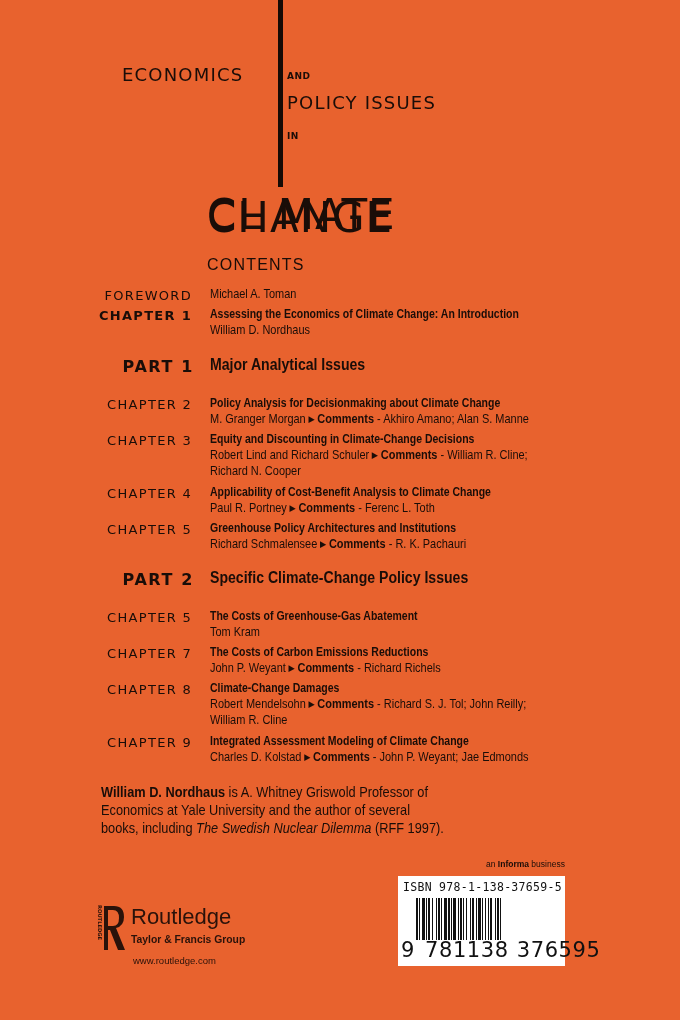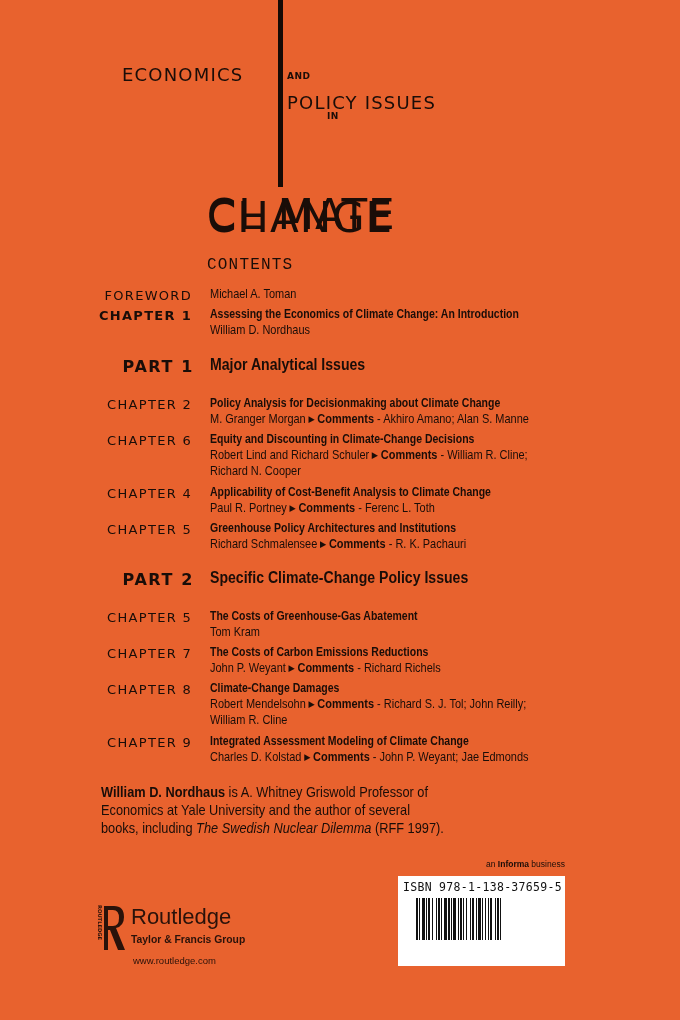--- a/index.html
+++ b/index.html
@@ -8,21 +8,21 @@
     background:#E8622E;
     color:#1a0d08;
     font-family:"Liberation Sans", sans-serif;
     position:relative;
   }
   .abs { position:absolute; }
   .vbar { position:absolute; left:278px; top:0; width:5px; height:187px; background:#150a05; }
   .title-sm { font-family:"DejaVu Sans", sans-serif; font-size:18px; letter-spacing:1.2px; font-weight:normal; white-space:nowrap; }
   .title-xs { font-family:"DejaVu Sans", sans-serif; font-size:9px; font-weight:bold; letter-spacing:0.5px; }
   .title-lg { font-family:"DejaVu Sans", sans-serif; font-size:42px; letter-spacing:1px; white-space:nowrap; line-height:1; }
-  .contents-h { font-family:Liberation Mono, monospace; font-size:16px; letter-spacing:1.2px; }
+  .contents-h { font-family:Liberation Sans, sans-serif; font-size:16px; letter-spacing:1.2px; }
   .label { position:absolute; right:488px; text-align:right; font-family:"DejaVu Sans", sans-serif; font-size:13px; letter-spacing:1.3px; white-space:nowrap; }
   .part-label { position:absolute; right:486px; text-align:left; font-family:"DejaVu Sans", sans-serif; font-size:16px; letter-spacing:1.6px; white-space:nowrap; font-weight:bold; }
   .entry { position:absolute; left:210px; font-size:12.2px; line-height:16px; }
   .entry .t { font-weight:bold; display:block; white-space:nowrap; transform:scaleX(0.86); transform-origin:left; }
   .entry .a { display:block; white-space:nowrap; transform:scaleX(0.9); transform-origin:left; }
   .part-title { position:absolute; left:210px; font-size:16px; font-weight:bold; white-space:nowrap; transform:scaleX(0.88); transform-origin:left; }
   .cm { font-weight:bold; }
   .tri { font-size:9px; display:inline-block; margin:0 3px; vertical-align:1px; }
   .bio { position:absolute; left:101px; top:783px; font-size:14.2px; line-height:18px; width:470px; }
   .bio .bx { white-space:nowrap; display:block; transform:scaleX(0.9); transform-origin:left; }
@@ -40,21 +40,21 @@
 </head>
 <body>
 
 <div>
 
   <div class="vbar"></div>
 
   <div class="abs title-sm" style="left:122px; top:64px;">ECONOMICS</div>
   <div class="abs title-xs" style="left:287px; top:71px;">AND</div>
   <div class="abs title-sm" style="left:287px; top:92px;">POLICY ISSUES</div>
-  <div class="abs title-xs" style="left:287px; top:111px;margin-left:40px;">IN</div>
+  <div class="abs title-xs" style="left:287px; top:131px;">IN</div>
 
   <div class="abs title-lg" style="left:207px; top:153px;margin-top:41px;">
     <span style="letter-spacing:2px;">CL</span><span style="display:inline-block; width:14px;"></span><span>MATE</span>
   </div>
   <div class="abs title-lg" style="left:207px; top:197px;">CHANGE</div>
 
   <div class="abs contents-h" style="left:207px; top:256px;">CONTENTS</div>
 
   <div class="label" style="top:288px;">FOREWORD</div>
   <div class="entry" style="top:286px;">
@@ -69,21 +69,21 @@
 
   <div class="part-label" style="top:357px;">PART 1</div>
   <div class="part-title" style="top:356px;">Major Analytical Issues</div>
 
   <div class="label" style="top:397px;">CHAPTER 2</div>
   <div class="entry" style="top:395px;">
     <span class="t">Policy Analysis for Decisionmaking about Climate Change</span>
     <span class="a"><span>M. Granger Morgan</span><span class="tri">▶</span><span class="cm">Comments</span> <span>- Akhiro Amano; Alan S. Manne</span></span>
   </div>
 
-  <div class="label" style="top:433px;">CHAPTER 6</div>
+  <div class="label" style="top:433px;">CHAPTER 3</div>
   <div class="entry" style="top:431px;">
     <span class="t">Equity and Discounting in Climate-Change Decisions</span>
     <span class="a"><span>Robert Lind and Richard Schuler</span><span class="tri">▶</span><span class="cm">Comments</span> <span>- William R. Cline;</span></span>
     <span class="a">Richard N. Cooper</span>
   </div>
 
   <div class="label" style="top:486px;">CHAPTER 4</div>
   <div class="entry" style="top:484px;">
     <span class="t">Applicability of Cost-Benefit Analysis to Climate Change</span>
     <span class="a"><span>Paul R. Portney</span><span class="tri">▶</span><span class="cm">Comments</span> <span>- Ferenc L. Toth</span></span>
@@ -184,20 +184,21 @@
         <span style="width: 1px; background: transparent;"></span>
         <span style="width: 2px; background: rgb(17, 17, 17);"></span>
         <span style="width: 3px; background: transparent;"></span>
         <span style="width: 1px; background: rgb(17, 17, 17);"></span>
         <span style="width: 1px; background: transparent;"></span>
         <span style="width: 2px; background: rgb(17, 17, 17);"></span>
         <span style="width: 1px; background: transparent;"></span>
         <span style="width: 1px; background: rgb(17, 17, 17);"></span>
         <span style="width: 2px; background: transparent;"></span>
       </div>
+    <div class="ean"><span>9</span><span style="display:inline-block;width:10px;"></span><span>781138</span><span style="display:inline-block;width:8px;"></span><span>376595</span></div>
   </div>
 
   <svg class="rt-logo" viewBox="0 0 34 50">
     <text x="6" y="2" font-family="DejaVu Sans, sans-serif" font-size="5.2" font-weight="bold" fill="#2a120a" transform="rotate(90 6 2)">ROUTLEDGE</text>
     <path d="M12 3 L22 3 Q32 3 32 14 Q32 23 24 25 L33 47 L26 47 L18 27 L16 27 L16 47 L12 47 Z M16 7 L16 23 L21 23 Q27 23 27 15 Q27 7 21 7 Z" fill="#2a120a"></path>
   </svg>
   <div class="rt-name">Routledge</div>
   <div class="rt-sub">Taylor &amp; Francis Group</div>
   <div class="rt-url">www.routledge.com</div>
 </div>

